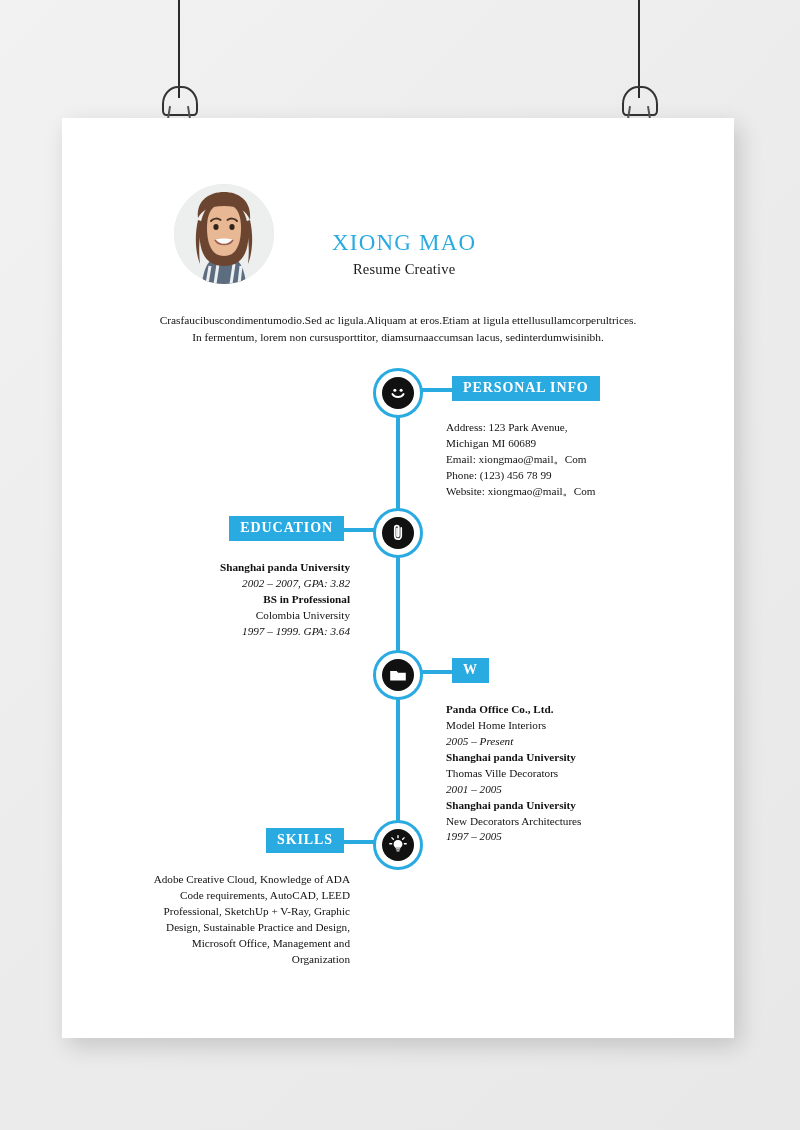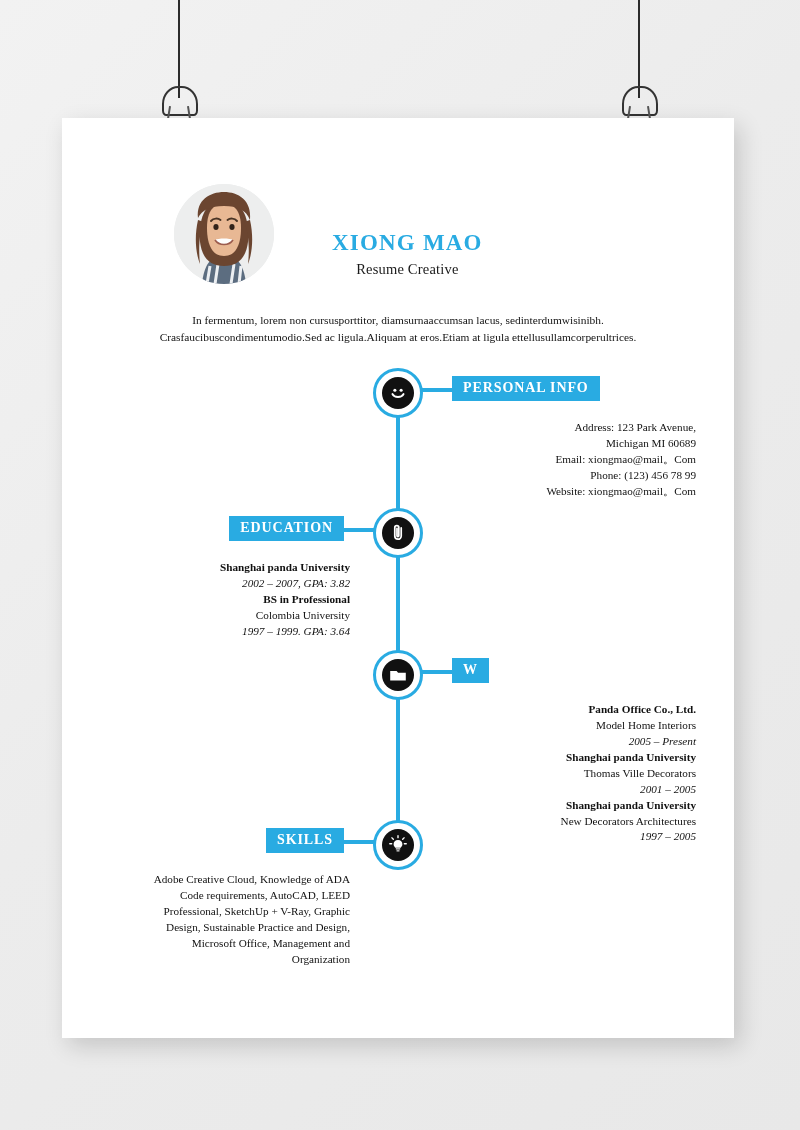--- a/index.html
+++ b/index.html
@@ -83,21 +83,21 @@
     flex: 0 0 auto;
     position: relative;
   }
   .photo svg { display: block; width: 100%; height: 100%; }
   .name-block {
     margin-left: 58px;
     text-align: center;
   }
   .name {
     color: #29abe2;
-    font-weight: bold;
+    font-weight: normal;
     font-size: 23px;
     letter-spacing: 1.2px;
     line-height: 1.1;
     margin-top: 40px;
   }
   .role {
     color: #1a1a1a;
     font-size: 14.5px;
     margin-top: 5px;
     letter-spacing: .2px;
@@ -173,21 +173,21 @@
   .block {
     position: absolute;
     font-size: 11.2px;
     line-height: 1.42;
     color: #111;
     width: 250px;
   }
   .block .t  { font-weight: bold; }
   .block .i  { font-style: italic; }
 
-  .right-block { left: 50%; margin-left: 48px; text-align: right; }
+  .right-block { left: 50%; margin-left: 48px; text-align: left; }
   .left-block  { right: 50%; margin-right: 48px; text-align: right; }
 
   
   .n1 { top: 0; }
   .n2 { top: 140px; }
   .n3 { top: 282px; }
   .n4 { top: 452px; }
 </style>
 </head>
 <body>
@@ -229,22 +229,22 @@
         <path d="M76 36 C80 54 78 70 74 80 C76 62 74 46 70 38 Z" fill="#6b4530"></path>
       </svg>
     </div>
     <div class="name-block">
       <div class="name">XIONG MAO</div>
       <div class="role">Resume Creative</div>
     </div>
   </div>
 
   <div class="intro">
+    <div>Crasfaucibuscondimentumodio.Sed ac ligula.Aliquam at eros.Etiam at ligula ettellusullamcorperultrices.</div>
     <div>In fermentum, lorem non cursusporttitor, diamsurnaaccumsan lacus, sedinterdumwisinibh.</div>
-    <div>Crasfaucibuscondimentumodio.Sed ac ligula.Aliquam at eros.Etiam at ligula ettellusullamcorperultrices.</div>
   </div>
 
   <div class="timeline">
     <div class="spine"></div>
 
     <div class="connector n1" style="left:50%; margin-left:20px; width:34px; top:20px;"></div>
     <div class="node n1">
       <div class="disc">
         <svg width="22" height="22" viewBox="0 0 24 24">
           <circle cx="8.6" cy="9" r="1.7" fill="#fff"></circle>

